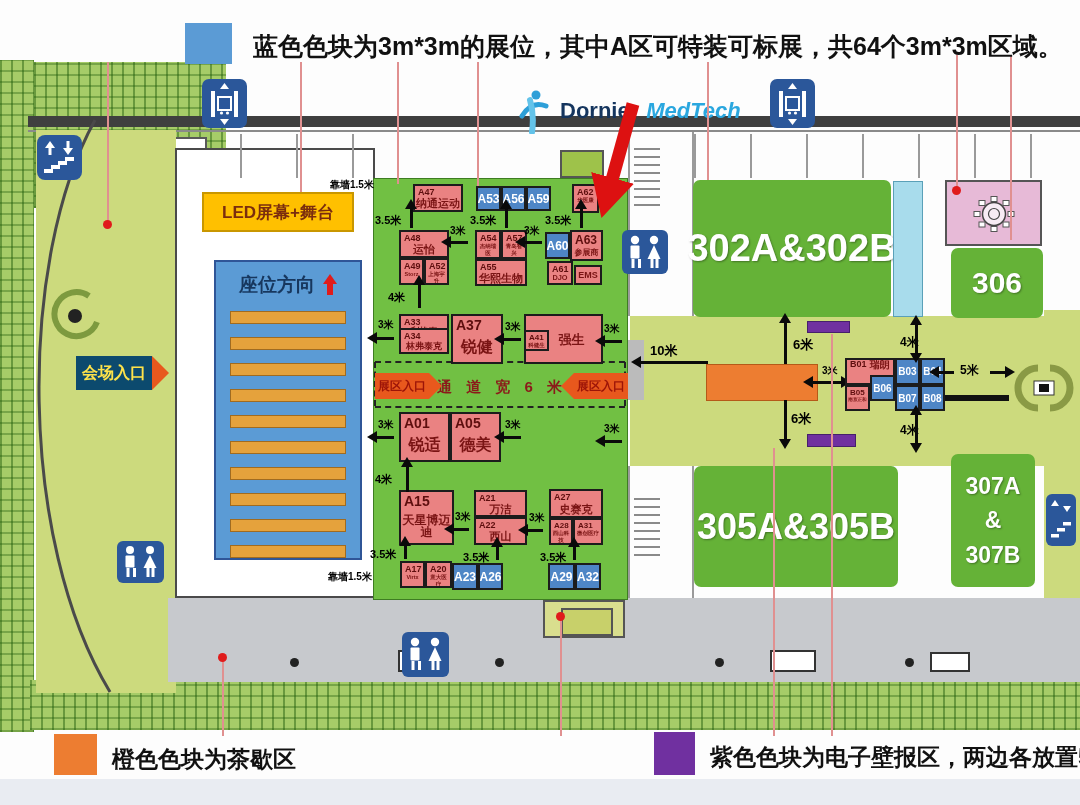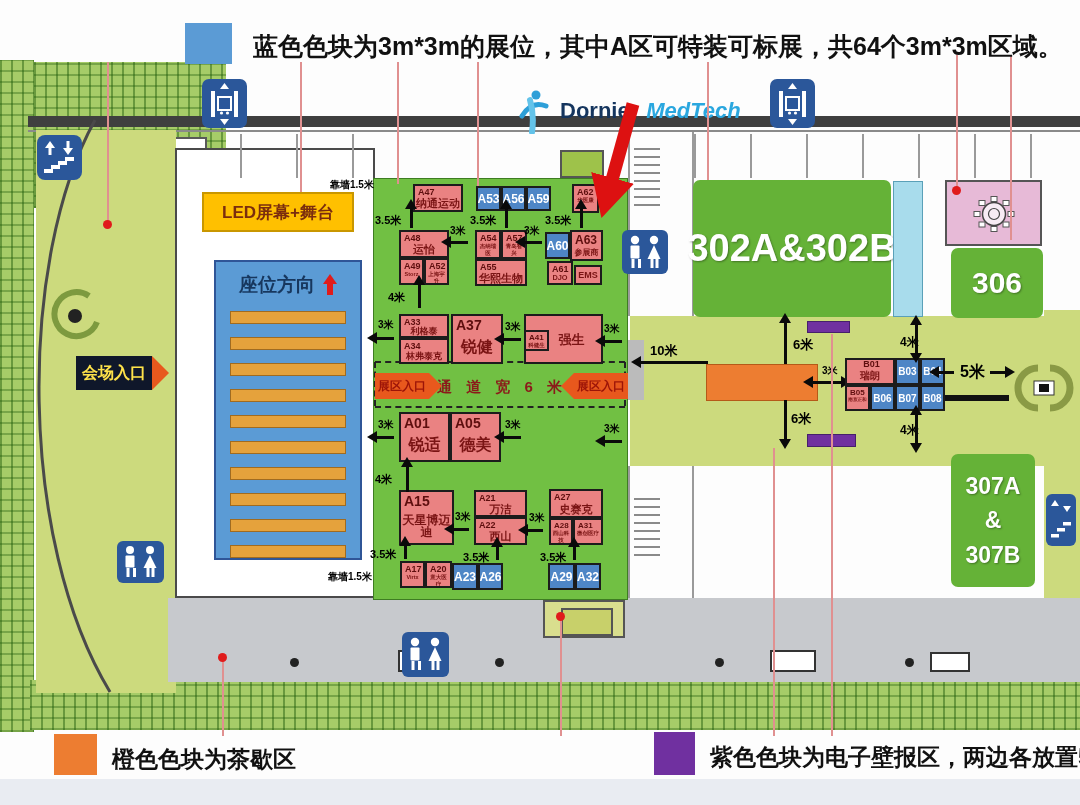--- a/index.html
+++ b/index.html
@@ -28,21 +28,21 @@
   .av.dn::after{content:"";position:absolute;left:-5px;bottom:-9px;border:6px solid transparent;border-bottom:0;border-top:10px solid #0a0a0a;}
   .ah{position:absolute;height:3px;background:#0a0a0a;}
   .ah.lf::before{content:"";position:absolute;top:-5px;left:-9px;border:6px solid transparent;border-left:0;border-right:10px solid #0a0a0a;}
   .ah.rt::after{content:"";position:absolute;top:-5px;right:-9px;border:6px solid transparent;border-right:0;border-left:10px solid #0a0a0a;}
   
   .zarr{position:absolute;display:flex;align-items:center;height:26px;}
   .zarr .zlabel{background:#e8581d;color:#9c1408;font-weight:bold;font-size:12px;line-height:26px;height:26px;padding:0 3px;white-space:nowrap;}
   .zarr.r::after{content:"";border-top:13px solid transparent;border-bottom:13px solid transparent;border-left:13px solid #e8581d;}
   .zarr.l::before{content:"";border-top:13px solid transparent;border-bottom:13px solid transparent;border-right:13px solid #e8581d;}
   .harr{position:absolute;display:flex;align-items:center;height:34px;}
-  .harr .zlabel{background:#0f172a;color:#ffe34a;font-weight:bold;font-size:16px;line-height:34px;height:34px;padding:0 6px;white-space:nowrap;}
+  .harr .zlabel{background:#0c4a6e;color:#ffe34a;font-weight:bold;font-size:16px;line-height:34px;height:34px;padding:0 6px;white-space:nowrap;}
   .harr.r::after{content:"";border-top:17px solid transparent;border-bottom:17px solid transparent;border-left:17px solid #e8581d;}
   
   .groom{position:absolute;background:#65b237;border-radius:7px;display:flex;align-items:center;justify-content:center;
          color:#fff;font-weight:bold;text-shadow:1px 1px 2px rgba(0,0,0,.35);text-align:center;}
   
   .lead{position:absolute;width:2px;background:#e09090;}
   .ldot{position:absolute;width:9px;height:9px;border-radius:50%;background:#e01b1b;}
   
   .seatrow{height:11px;background:#e5a23c;border:1px solid #a06b20;margin:13px 14px 0 14px;}
   .ticks{background-image:repeating-linear-gradient(90deg,#9a9a9a 0 2px,transparent 2px 56px);}
@@ -187,21 +187,21 @@
       <span class="bsub" style="font-size:8px">DJO</span>
   </div>
   <div class="booth bp" style="left:574px;top:265px;width:28px;height:20px">
     <span class="bname" style="font-size:9px">EMS</span>
   </div>
 
   <div class="booth bp" style="left:399px;top:314px;width:50px;height:24px">
     <span class="bid">A33</span>
       <span class="bname" style="font-size:9px">利格泰</span>
   </div>
-  <div class="booth bp" style="left:399px;top:338px;width:50px;height:26px">
+  <div class="booth bp" style="left:399px;top:328px;width:50px;height:26px">
     <span class="bid">A34</span>
       <span class="bname" style="font-size:9px">林弗泰克</span>
   </div>
   <div class="booth bp lg" style="left:451px;top:314px;width:52px;height:50px">
     <span class="bid">A37</span>
       <span class="bname">锐健</span>
   </div>
   <div class="booth bp" style="left:524px;top:314px;width:79px;height:50px">
     <span class="bname" style="font-size:13px;padding-left:16px">强生</span>
   </div>
@@ -328,70 +328,73 @@
         <rect x="12" y="24.5" width="6" height="5"></rect>
           <rect x="17" y="13.5" width="6" height="5"></rect>
         <rect x="29" y="9.5" width="6" height="5"></rect>
           <rect x="41" y="13.5" width="6" height="5"></rect>
       </g>
     </svg>
   </div>
   <div class="groom" style="left:951px;top:248px;width:92px;height:70px;font-size:30px">
       <span>306</span>
     </div>
+  <div class="groom" style="left:694px;top:466px;width:204px;height:121px;font-size:36px">
+      <span>305A&amp;305B</span>
+    </div>
   <div class="groom" style="left:951px;top:454px;width:84px;height:133px;font-size:23px;flex-direction:column;line-height:1.5">
     <span>307A</span>
     <span>&amp;</span>
     <span>307B</span>
   </div>
 
   <div class="abs" style="left:807px;top:321px;width:43px;height:12px;background:#7030a0;border:1px solid #46206b"></div>
   <div class="abs" style="left:807px;top:434px;width:49px;height:13px;background:#7030a0;border:1px solid #46206b"></div>
 
   <div class="abs" style="left:706px;top:364px;width:112px;height:37px;background:#ed7d31;border:1px solid #b55a18"></div>
 
   <div class="dim" style="left:650px;top:344px;font-size:13px">10米</div>
   <div class="ah lf" style="left:640px;top:361px;width:68px"></div>
   <div class="dim" style="left:793px;top:338px;font-size:13px">6米</div>
   <div class="av up" style="left:784px;top:322px;height:42px"></div>
   <div class="dim" style="left:791px;top:412px;font-size:13px">6米</div>
   <div class="av dn" style="left:784px;top:400px;height:40px"></div>
   <div class="dim" style="left:822px;top:366px;font-size:10px">3米</div>
   <div class="ah lf rt" style="left:812px;top:381px;width:30px"></div>
 
-  <div class="booth bp" style="left:845px;top:358px;width:50px;height:27px;flex-direction:column;align-items:center">
+  <div class="booth bp" style="left:845px;top:358px;width:50px;height:27px;flex-direction:row;align-items:flex-start">
     <span class="bid" style="padding-top:0">B01</span>
     <span class="bname" style="font-size:10px">瑞朗</span>
   </div>
   <div class="booth bb" style="left:895px;top:358px;width:25px;height:27px">
       <span class="bfull" style="font-size:10px">B03</span>
     </div>
   <div class="booth bb" style="left:920px;top:358px;width:25px;height:27px">
       <span class="bfull" style="font-size:10px">B04</span>
     </div>
   <div class="booth bp" style="left:845px;top:385px;width:25px;height:26px">
     <span class="bid" style="font-size:8px">B05</span>
       <span class="bsub" style="font-size:5px">南京正和</span>
   </div>
-  <div class="booth bb" style="left:870px;top:385px;width:25px;height:26px">
+  <div class="booth bb" style="left:870px;top:375px;width:25px;height:26px">
       <span class="bfull" style="font-size:10px">B06</span>
     </div>
   <div class="booth bb" style="left:895px;top:385px;width:25px;height:26px">
       <span class="bfull" style="font-size:10px">B07</span>
     </div>
   <div class="booth bb" style="left:920px;top:385px;width:25px;height:26px">
       <span class="bfull" style="font-size:10px">B08</span>
     </div>
 
   <div class="dim" style="left:900px;top:336px;font-size:12px">4米</div>
   <div class="av up dn" style="left:915px;top:324px;height:30px"></div>
   <div class="dim" style="left:900px;top:424px;font-size:12px">4米</div>
   <div class="av up dn" style="left:915px;top:414px;height:30px"></div>
 
-  <div class="dim" style="left:960px;top:364px;font-size:16px">5米</div>
+  <div class="dim" style="left:960px;top:364px;font-size:12px">5米</div>
   <div class="ah lf" style="left:938px;top:371px;width:16px"></div>
   <div class="ah rt" style="left:990px;top:371px;width:16px"></div>
   <div class="abs" style="left:945px;top:395px;width:64px;height:6px;background:#111"></div>
   <svg class="abs" style="left:1008px;top:362px" width="72" height="52">
     <path d="M30,6 A20,20 0 1 0 30,46" stroke="#8a9a45" stroke-width="7" fill="none"></path>
     <path d="M42,6 A20,20 0 1 1 42,46" stroke="#8a9a45" stroke-width="7" fill="none"></path>
     <rect x="26" y="19" width="20" height="14" fill="#fff" stroke="#333"></rect>
     <rect x="31" y="22" width="10" height="8" fill="#111"></rect>
   </svg>
   <svg class="abs" style="left:45px;top:288px" width="60" height="56">

